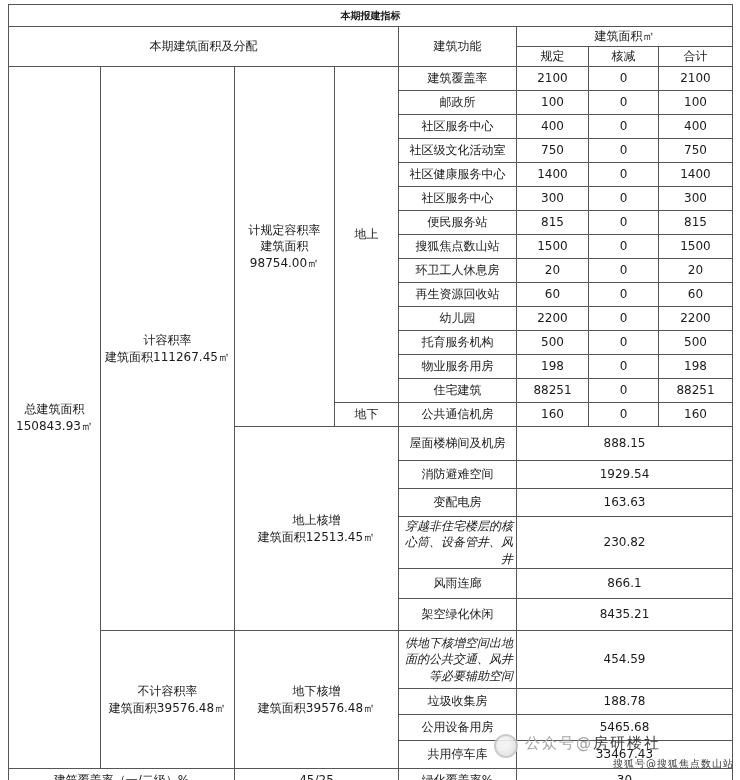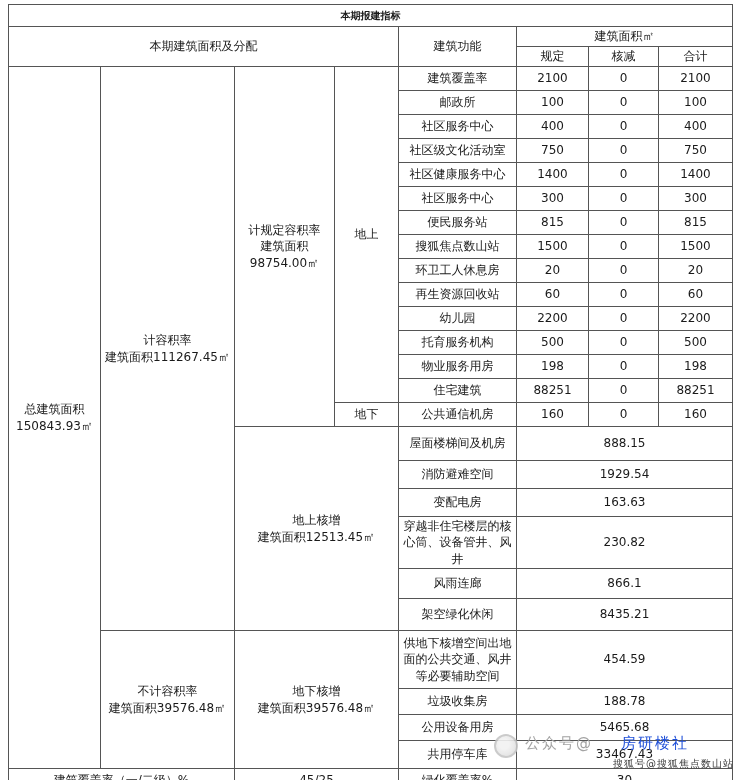--- a/index.html
+++ b/index.html
@@ -26,21 +26,21 @@
     line-height: 1.35;
     padding: 1px 3px;
     word-break: break-all;
     background: #ffffff;
   }
   table.indicators td.title-cell {
     font-weight: bold;
     font-size: 10px;
     font-family: Liberation Serif, serif;
   }
-  table.indicators td.left { text-align: center; }
+  table.indicators td.left { text-align: right; font-style: italic; }
   tr.h22 { height: 22px; }
   tr.h20 { height: 20px; }
 
   
   .wm-wechat {
     position: absolute;
     left: 494px; top: 734px;
     display: flex;
     align-items: flex-start;
     color: #a3a3a3;
@@ -51,21 +51,21 @@
   }
   .wm-logo {
     display: inline-block;
     width: 24px; height: 24px;
     border-radius: 50%;
     border: 2px solid #c6c6c6;
     background: radial-gradient(circle at 40% 40%, #f2f2f2 30%, #d8d8d8 100%);
     margin-right: 7px;
     opacity: 0.9;
   }
-  .wm-wechat .wm-name { margin-left: 28px; color: #1d4ed8; }
+  .wm-wechat .wm-name { color: #404040; }
   .wm-sohu {
     position: absolute;
     right: 6px; top: 757px;
     color: #3c3c3c;
     font-size: 10px;
     letter-spacing: 1px;
     z-index: 5;
     white-space: nowrap;
   }
 </style>

